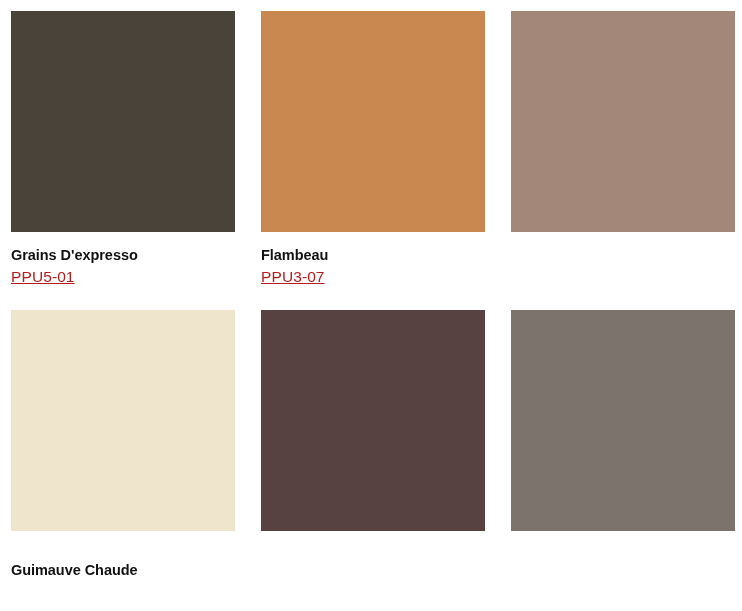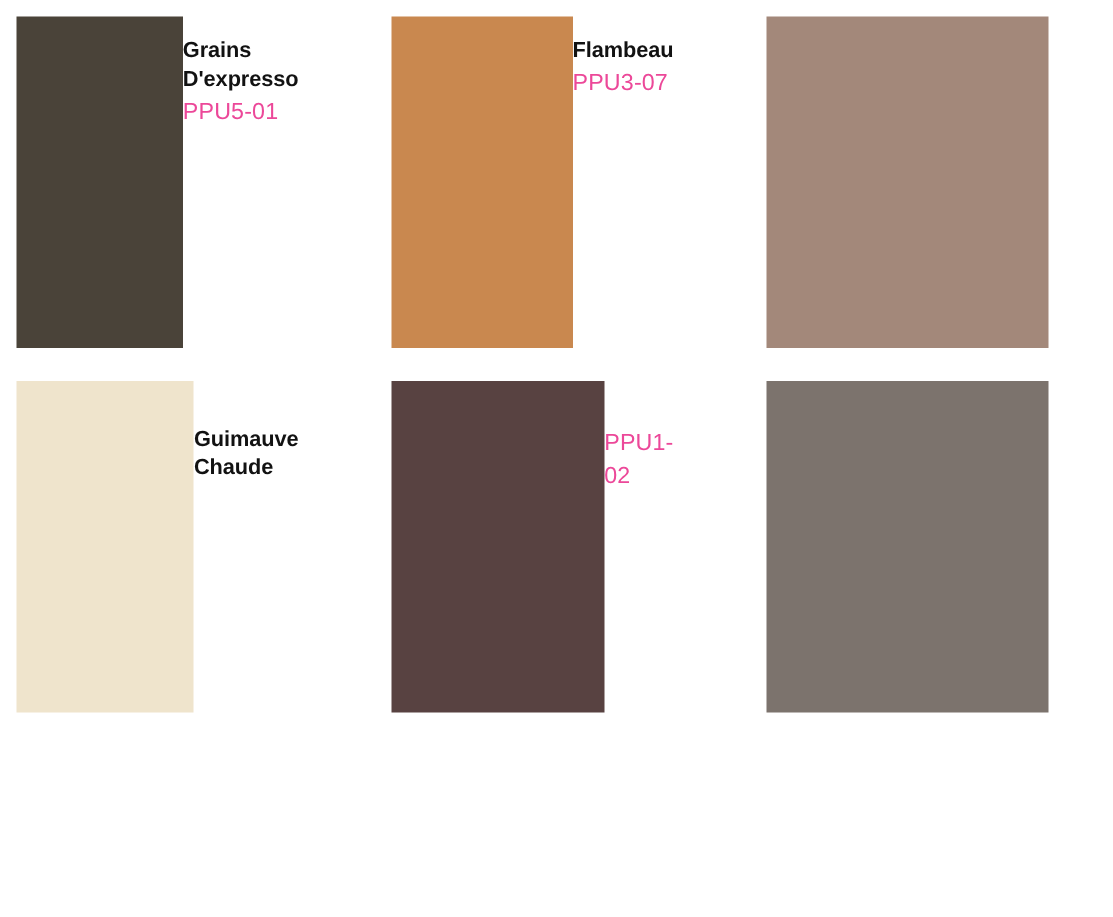--- a/index.html
+++ b/index.html
@@ -25,20 +25,21 @@
     grid-template-columns: 224px 224px 224px;
     grid-template-rows: auto auto;
     column-gap: 26px;
     row-gap: 0;
     align-content: start;
   }
 
   .swatch-card {
     width: 188px;
     display: flex;
+    flex-direction: column;
   }
 
   .swatch-chip {
     width: 224px;
     height: 221px;
     display: block;
   }
 
   .swatch-meta {
     padding-top: 14px;
@@ -48,24 +49,25 @@
     font-size: 14.5px;
     font-weight: bold;
     color: #121212;
     line-height: 19px;
     letter-spacing: -0.05px;
   }
 
   .swatch-code {
     font-size: 15.5px;
     font-weight: normal;
-    color: #ec4899;
+    color: #b91c1c;
     line-height: 22px;
     letter-spacing: 0.1px;
     padding-top: 1px;
+    text-decoration: underline;
   }
 
   
   .row-2 .swatch-meta {
     padding-top: 30px;
   }
   .row-2 {
     margin-top: 22px;
   }
 </style>
@@ -97,21 +99,20 @@
   <div class="swatch-card row-2">
     <div class="swatch-chip" style="background-color: rgb(239, 228, 204);"></div>
     <div class="swatch-meta">
       <div class="swatch-name">Guimauve Chaude</div>
     </div>
   </div>
 
   <div class="swatch-card row-2">
     <div class="swatch-chip" style="background-color: rgb(88, 66, 65);"></div>
     <div class="swatch-meta">
-      <div class="swatch-code">PPU1-02</div>
     </div>
   </div>
 
   <div class="swatch-card row-2">
     <div class="swatch-chip" style="background-color: rgb(124, 115, 109);"></div>
   </div>
 
 </div>
 
 </body></html>

